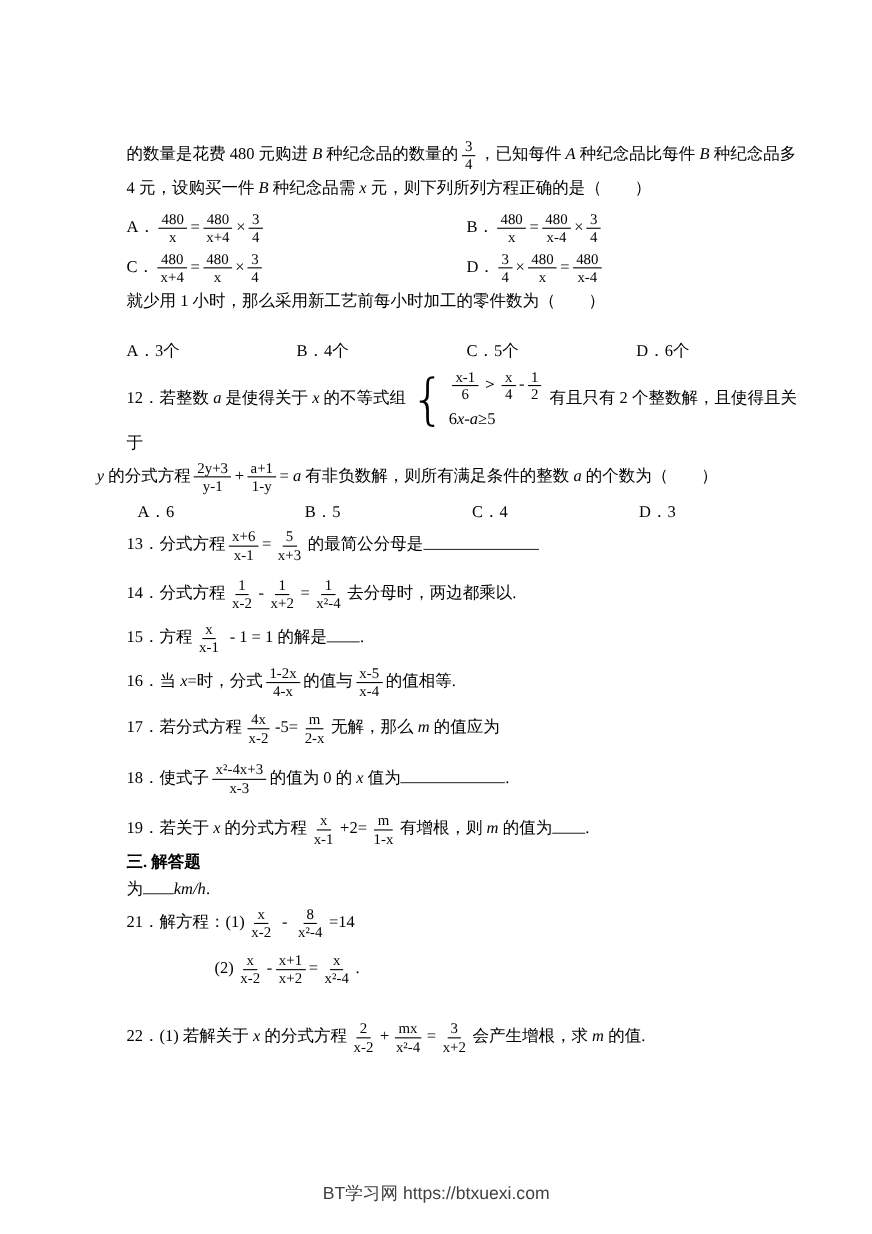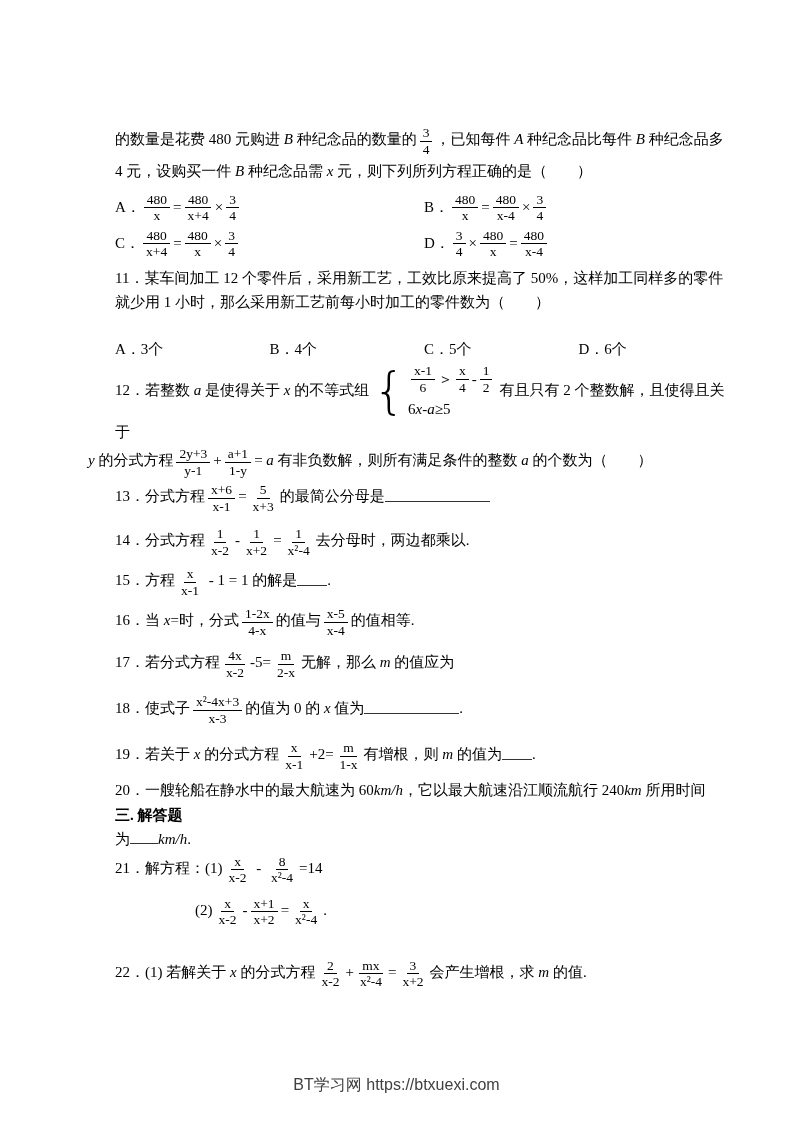--- a/index.html
+++ b/index.html
@@ -114,21 +114,20 @@
             <span class="num">480</span>
             <span class="den">x</span>
           </span>
           <span>=</span>
           <span class="frac">
             <span class="num">480</span>
             <span class="den">x-4</span>
           </span>
         </span>
       </div>
-      <div class="line" style="margin-top: 6px;"><span>11．某车间加工 12 个零件后，采用新工艺，工效比原来提高了 50%，这样加工同样多的零件</span></div>
       <div class="line" style="margin-top: 2px;"><span>就少用 1 小时，那么采用新工艺前每小时加工的零件数为（　　）</span></div>
       <div class="line cols">
         <span class="col" style="width: 25%;">
           <span>A．3个</span>
         </span>
         <span class="col" style="width: 25%;">
           <span>B．4个</span>
         </span>
         <span class="col" style="width: 25%;">
           <span>C．5个</span>
@@ -165,20 +164,34 @@
             </span>
           </span>
         </span><span>有且只有 2 个整数解，且使得且关于</span></div>
       <div class="line" style="margin-top: 2px; margin-left: -27px;"><span class="it">y</span><span> 的分式方程</span><span class="frac">
           <span class="num">2y+3</span>
           <span class="den">y-1</span>
         </span><span>+</span><span class="frac">
           <span class="num">a+1</span>
           <span class="den">1-y</span>
         </span><span>= </span><span class="it">a</span><span> 有非负数解，则所有满足条件的整数 </span><span class="it">a</span><span> 的个数为（　　）</span></div>
+      <div class="line cols" style="margin-top: 4px; margin-left: 10px;">
+        <span class="col" style="width: 25%;">
+          <span>A．6</span>
+        </span>
+        <span class="col" style="width: 25%;">
+          <span>B．5</span>
+        </span>
+        <span class="col" style="width: 25%;">
+          <span>C．4</span>
+        </span>
+        <span class="col" style="width: 25%;">
+          <span>D．3</span>
+        </span>
+      </div>
       <div class="line" style="margin-top: 2px;"><span>13．分式方程</span><span class="frac">
           <span class="num">x+6</span>
           <span class="den">x-1</span>
         </span><span>=</span><span class="frac">
           <span class="num">5</span>
           <span class="den">x+3</span>
         </span><span>的最简公分母是</span><span class="blank" style="width: 105px;"></span></div>
       <div class="line" style="margin-top: 10px;"><span>14．分式方程</span><span class="frac">
           <span class="num">1</span>
           <span class="den">x-2</span>
@@ -211,21 +224,20 @@
           <span class="num">x²-4x+3</span>
           <span class="den">x-3</span>
         </span><span>的值为 0 的 </span><span class="it">x</span><span> 值为</span><span class="blank" style="width: 95px;"></span><span>.</span></div>
       <div class="line" style="margin-top: 12px;"><span>19．若关于 </span><span class="it">x</span><span> 的分式方程</span><span class="frac">
           <span class="num">x</span>
           <span class="den">x-1</span>
         </span><span>+2=</span><span class="frac">
           <span class="num">m</span>
           <span class="den">1-x</span>
         </span><span>有增根，则 </span><span class="it">m</span><span> 的值为</span><span class="blank" style="width: 30px;"></span><span>.</span></div>
-      <div class="line" style="margin-top: 6px;"><span>20．一艘轮船在静水中的最大航速为 60</span><span class="it">km/h</span><span>，它以最大航速沿江顺流航行 240</span><span class="it">km</span><span> 所用时间</span></div>
       <div class="line bold" style="margin-top: 2px;"><span>三. 解答题</span></div>
       <div class="line" style="margin-top: 2px;"><span>为</span><span class="blank" style="width: 28px;"></span><span class="it">km/h</span><span>.</span></div>
       <div class="line" style="margin-top: 2px;"><span>21．解方程：(1)</span><span class="frac">
           <span class="num">x</span>
           <span class="den">x-2</span>
         </span><span> - </span><span class="frac">
           <span class="num">8</span>
           <span class="den">x²-4</span>
         </span><span>=14</span></div>
       <div class="line" style="margin-top: 8px; margin-left: 80px;"><span>(2)</span><span class="frac">

